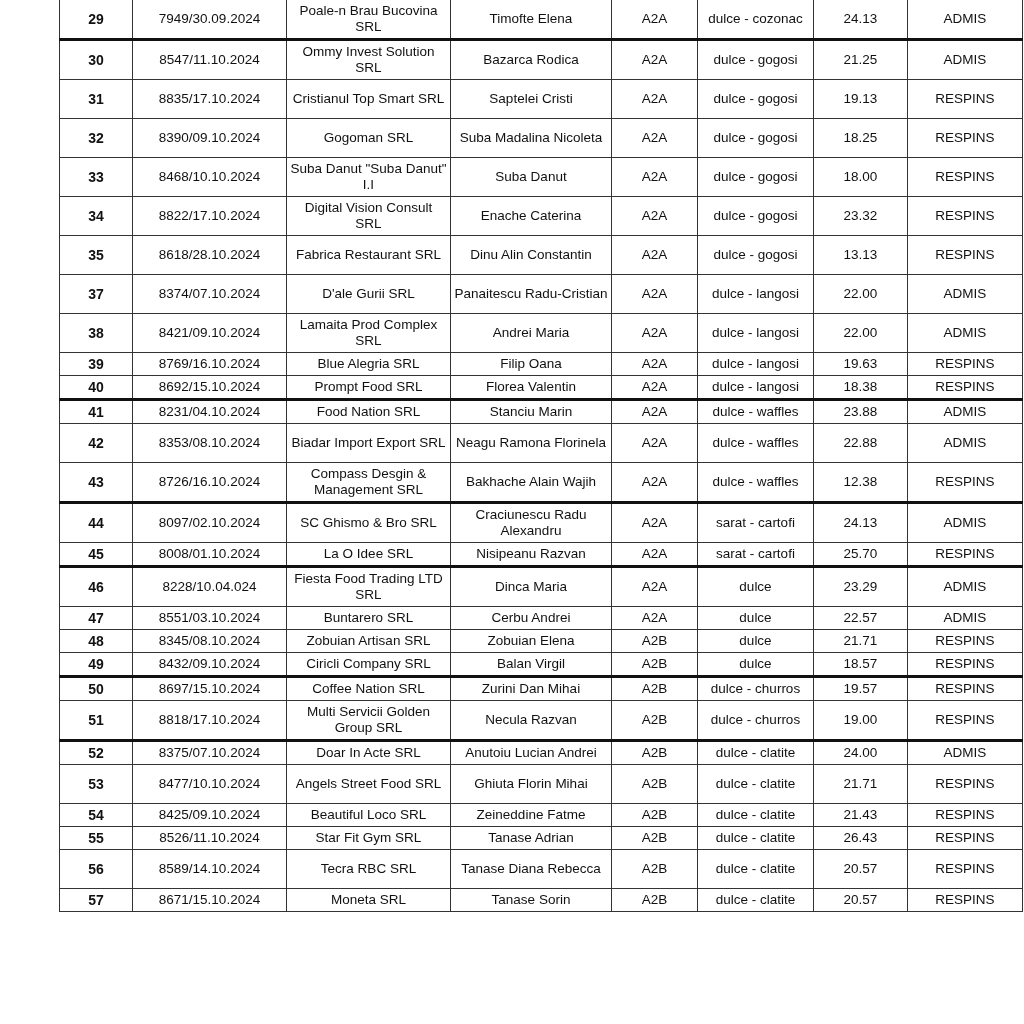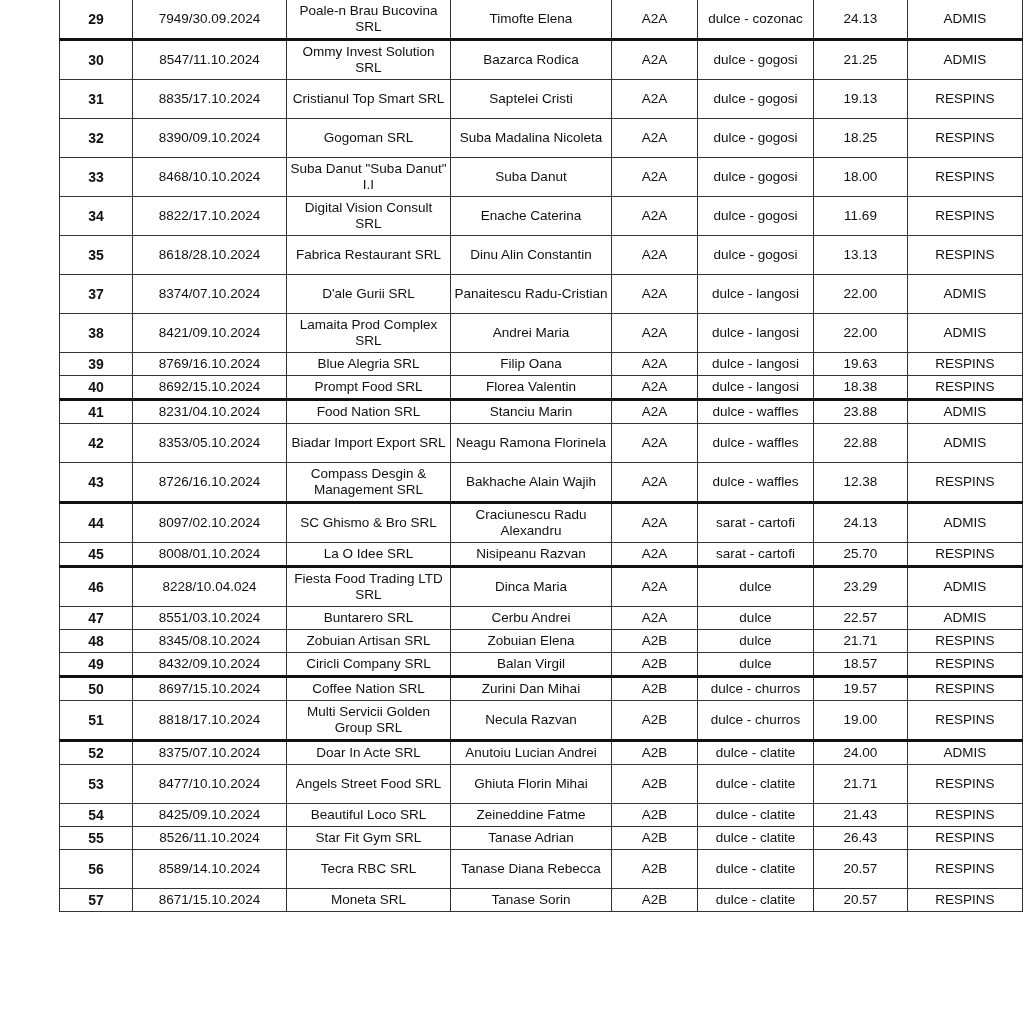--- a/index.html
+++ b/index.html
@@ -78,21 +78,21 @@
         <td>18.00</td>
         <td>RESPINS</td>
       </tr>
       <tr class="h2">
         <td class="nr">34</td>
         <td>8822/17.10.2024</td>
         <td>Digital Vision Consult SRL</td>
         <td>Enache Caterina</td>
         <td>A2A</td>
         <td>dulce - gogosi</td>
-        <td>11.69</td>
+        <td>23.32</td>
         <td>RESPINS</td>
       </tr>
       <tr class="h2">
         <td class="nr">35</td>
         <td>8618/28.10.2024</td>
         <td>Fabrica Restaurant SRL</td>
         <td>Dinu Alin Constantin</td>
         <td>A2A</td>
         <td>dulce - gogosi</td>
         <td>13.13</td>
@@ -143,21 +143,21 @@
         <td>8231/04.10.2024</td>
         <td>Food Nation SRL</td>
         <td>Stanciu Marin</td>
         <td>A2A</td>
         <td>dulce - waffles</td>
         <td>23.88</td>
         <td>ADMIS</td>
       </tr>
       <tr class="h2">
         <td class="nr">42</td>
-        <td>8353/05.10.2024</td>
+        <td>8353/08.10.2024</td>
         <td>Biadar Import Export SRL</td>
         <td>Neagu Ramona Florinela</td>
         <td>A2A</td>
         <td>dulce - waffles</td>
         <td>22.88</td>
         <td>ADMIS</td>
       </tr>
       <tr class="h2">
         <td class="nr">43</td>
         <td>8726/16.10.2024</td>

